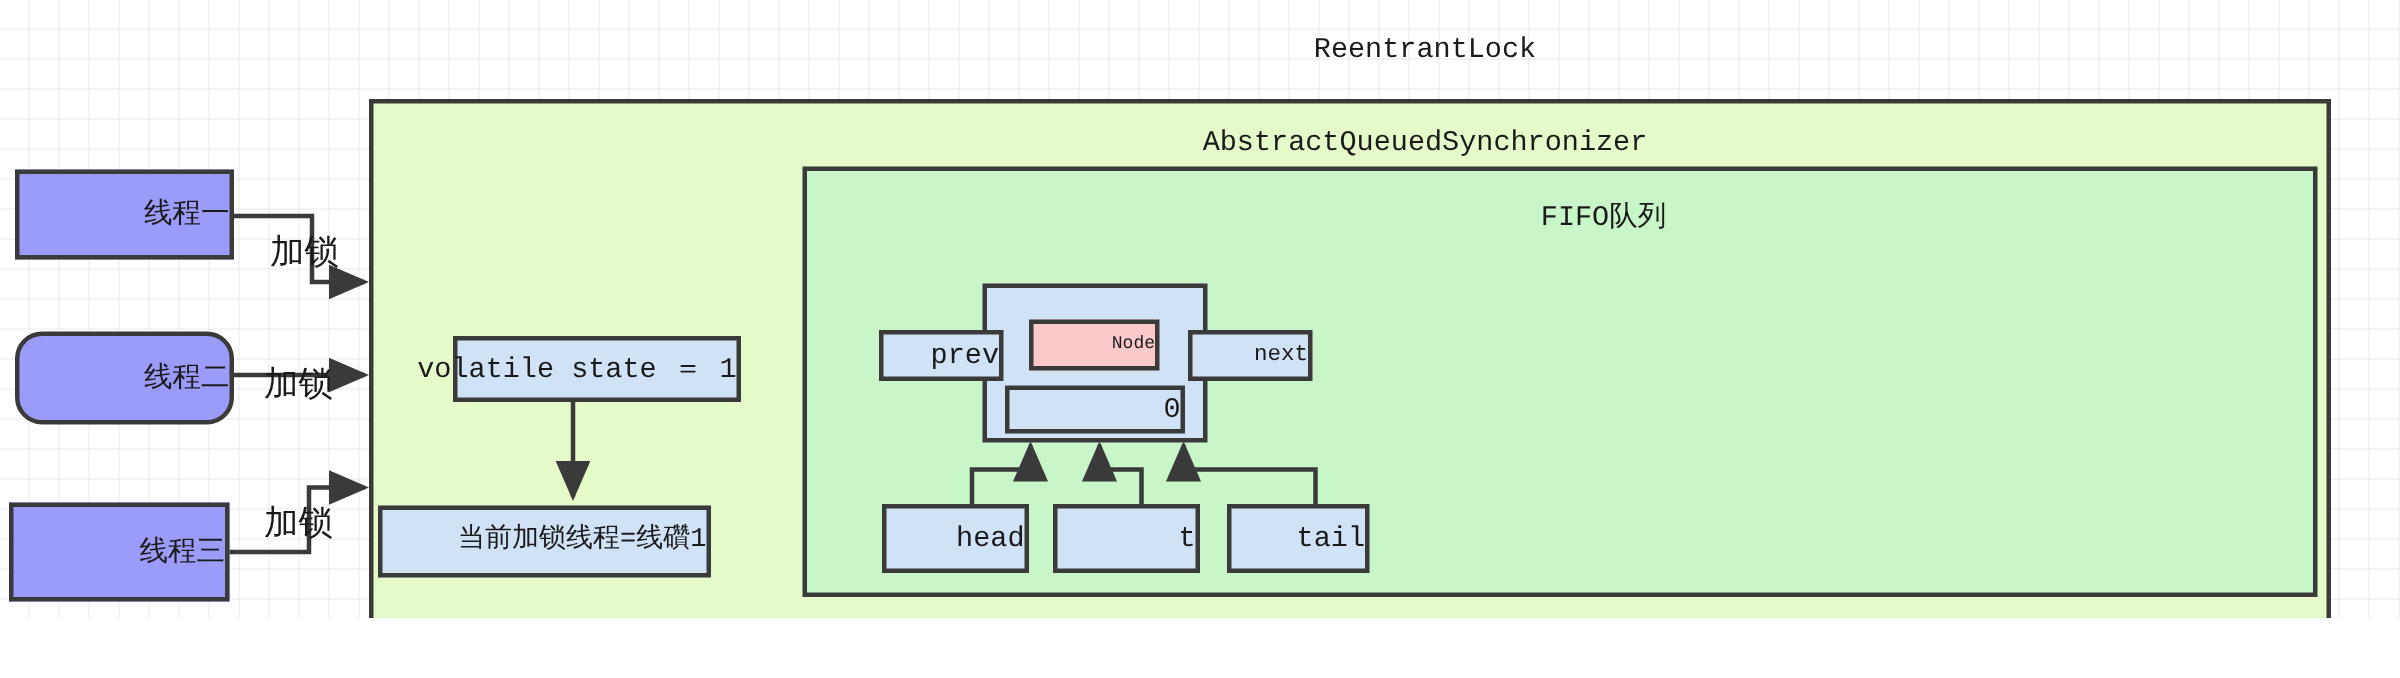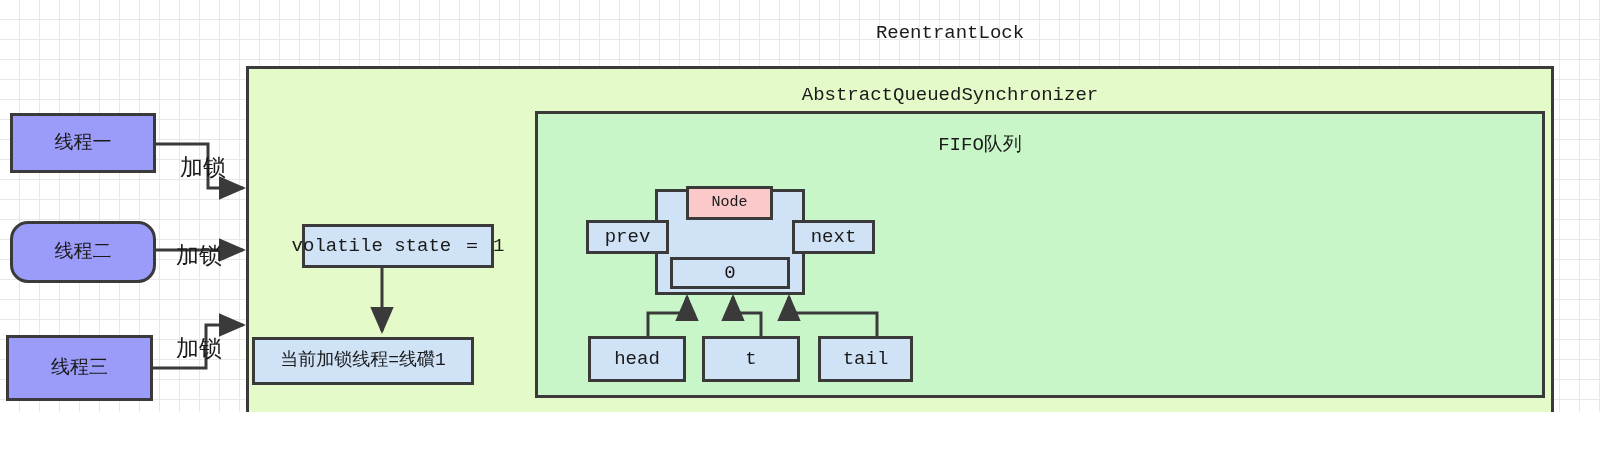--- a/index.html
+++ b/index.html
@@ -19,21 +19,21 @@
       linear-gradient(to bottom, #e8e8e8 1px, transparent 1px);
     background-size: 20px 20px;
     background-position: -1px -1px;
     font-family: Liberation Mono, monospace;
   }
   .box {
     position: absolute;
     border: 3px solid #3a3a3a;
     display: flex;
     align-items: center;
-    justify-content: center;
+    justify-content: flex-end;
     color: #1a1a1a;
     line-height: 1.1;
     white-space: nowrap;
   }
   .thread-box {
     background: #9b9bfa;
     font-size: 19px;
   }
   .blue-box { background: #cfe2f6; }
   .pink-box { background: #fbc9c9; }
@@ -72,21 +72,21 @@
 <body>
 
 <div id="canvas">
 
   <div class="caption" style="left:760px; top:22px; width:380px;">ReentrantLock</div>
 
   <div class="container-lightgreen" style="left:246px; top:66px; width:1308px; height:373px;"></div>
   <div class="caption" style="left:660px; top:84px; width:580px;">AbstractQueuedSynchronizer</div>
 
   <div class="container-green" style="left:535px; top:111px; width:1010px; height:287px;"></div>
-  <div class="caption" style="left:780px; top:131px; width:400px;">FIFO队列</div>
+  <div class="caption" style="left:869px; top:131px; width:400px;">FIFO队列</div>
 
   <div class="box thread-box" style="left:10px; top:113px; width:146px; height:60px;">
     <span>线程一</span>
   </div>
   <div class="box thread-box" style="left:10px; top:221px; width:146px; height:62px;border-radius:18px;">
     <span>线程二</span>
   </div>
   <div class="box thread-box" style="left:6px; top:335px; width:147px; height:66px;">
     <span>线程三</span>
   </div>
@@ -122,29 +122,29 @@
 
   <div class="box blue-box" style="left:286px; top:224px; width:192px; height:44px; font-size:19px;margin-left:16px;">
     <span>volatile state ＝ 1</span>
   </div>
   <div class="box blue-box" style="left:252px; top:337px; width:222px; height:48px; font-size:18px;">
     <span>当前加锁线程=线礸1</span>
   </div>
 
   <div class="box blue-box" style="left:655px; top:189px; width:150px; height:106px;"></div>
 
-  <div class="box pink-box" style="left:686px; top:186px; width:87px; height:34px; font-size:15px;">
+  <div class="box pink-box" style="left:686px; top:213px; width:87px; height:34px; font-size:12px;">
     <span>Node</span>
   </div>
 
   <div class="box blue-box" style="left:586px; top:220px; width:83px; height:34px; font-size:19px;">
     <span>prev</span>
   </div>
 
-  <div class="box blue-box" style="left:792px; top:220px; width:83px; height:34px; font-size:19px;">
+  <div class="box blue-box" style="left:792px; top:220px; width:83px; height:34px; font-size:15px;">
     <span>next</span>
   </div>
 
   <div class="box blue-box" style="left:670px; top:257px; width:120px; height:32px; font-size:19px;">
     <span>0</span>
   </div>
 
   <div class="box blue-box" style="left:588px; top:336px; width:98px; height:46px; font-size:19px;">
     <span>head</span>
   </div>

